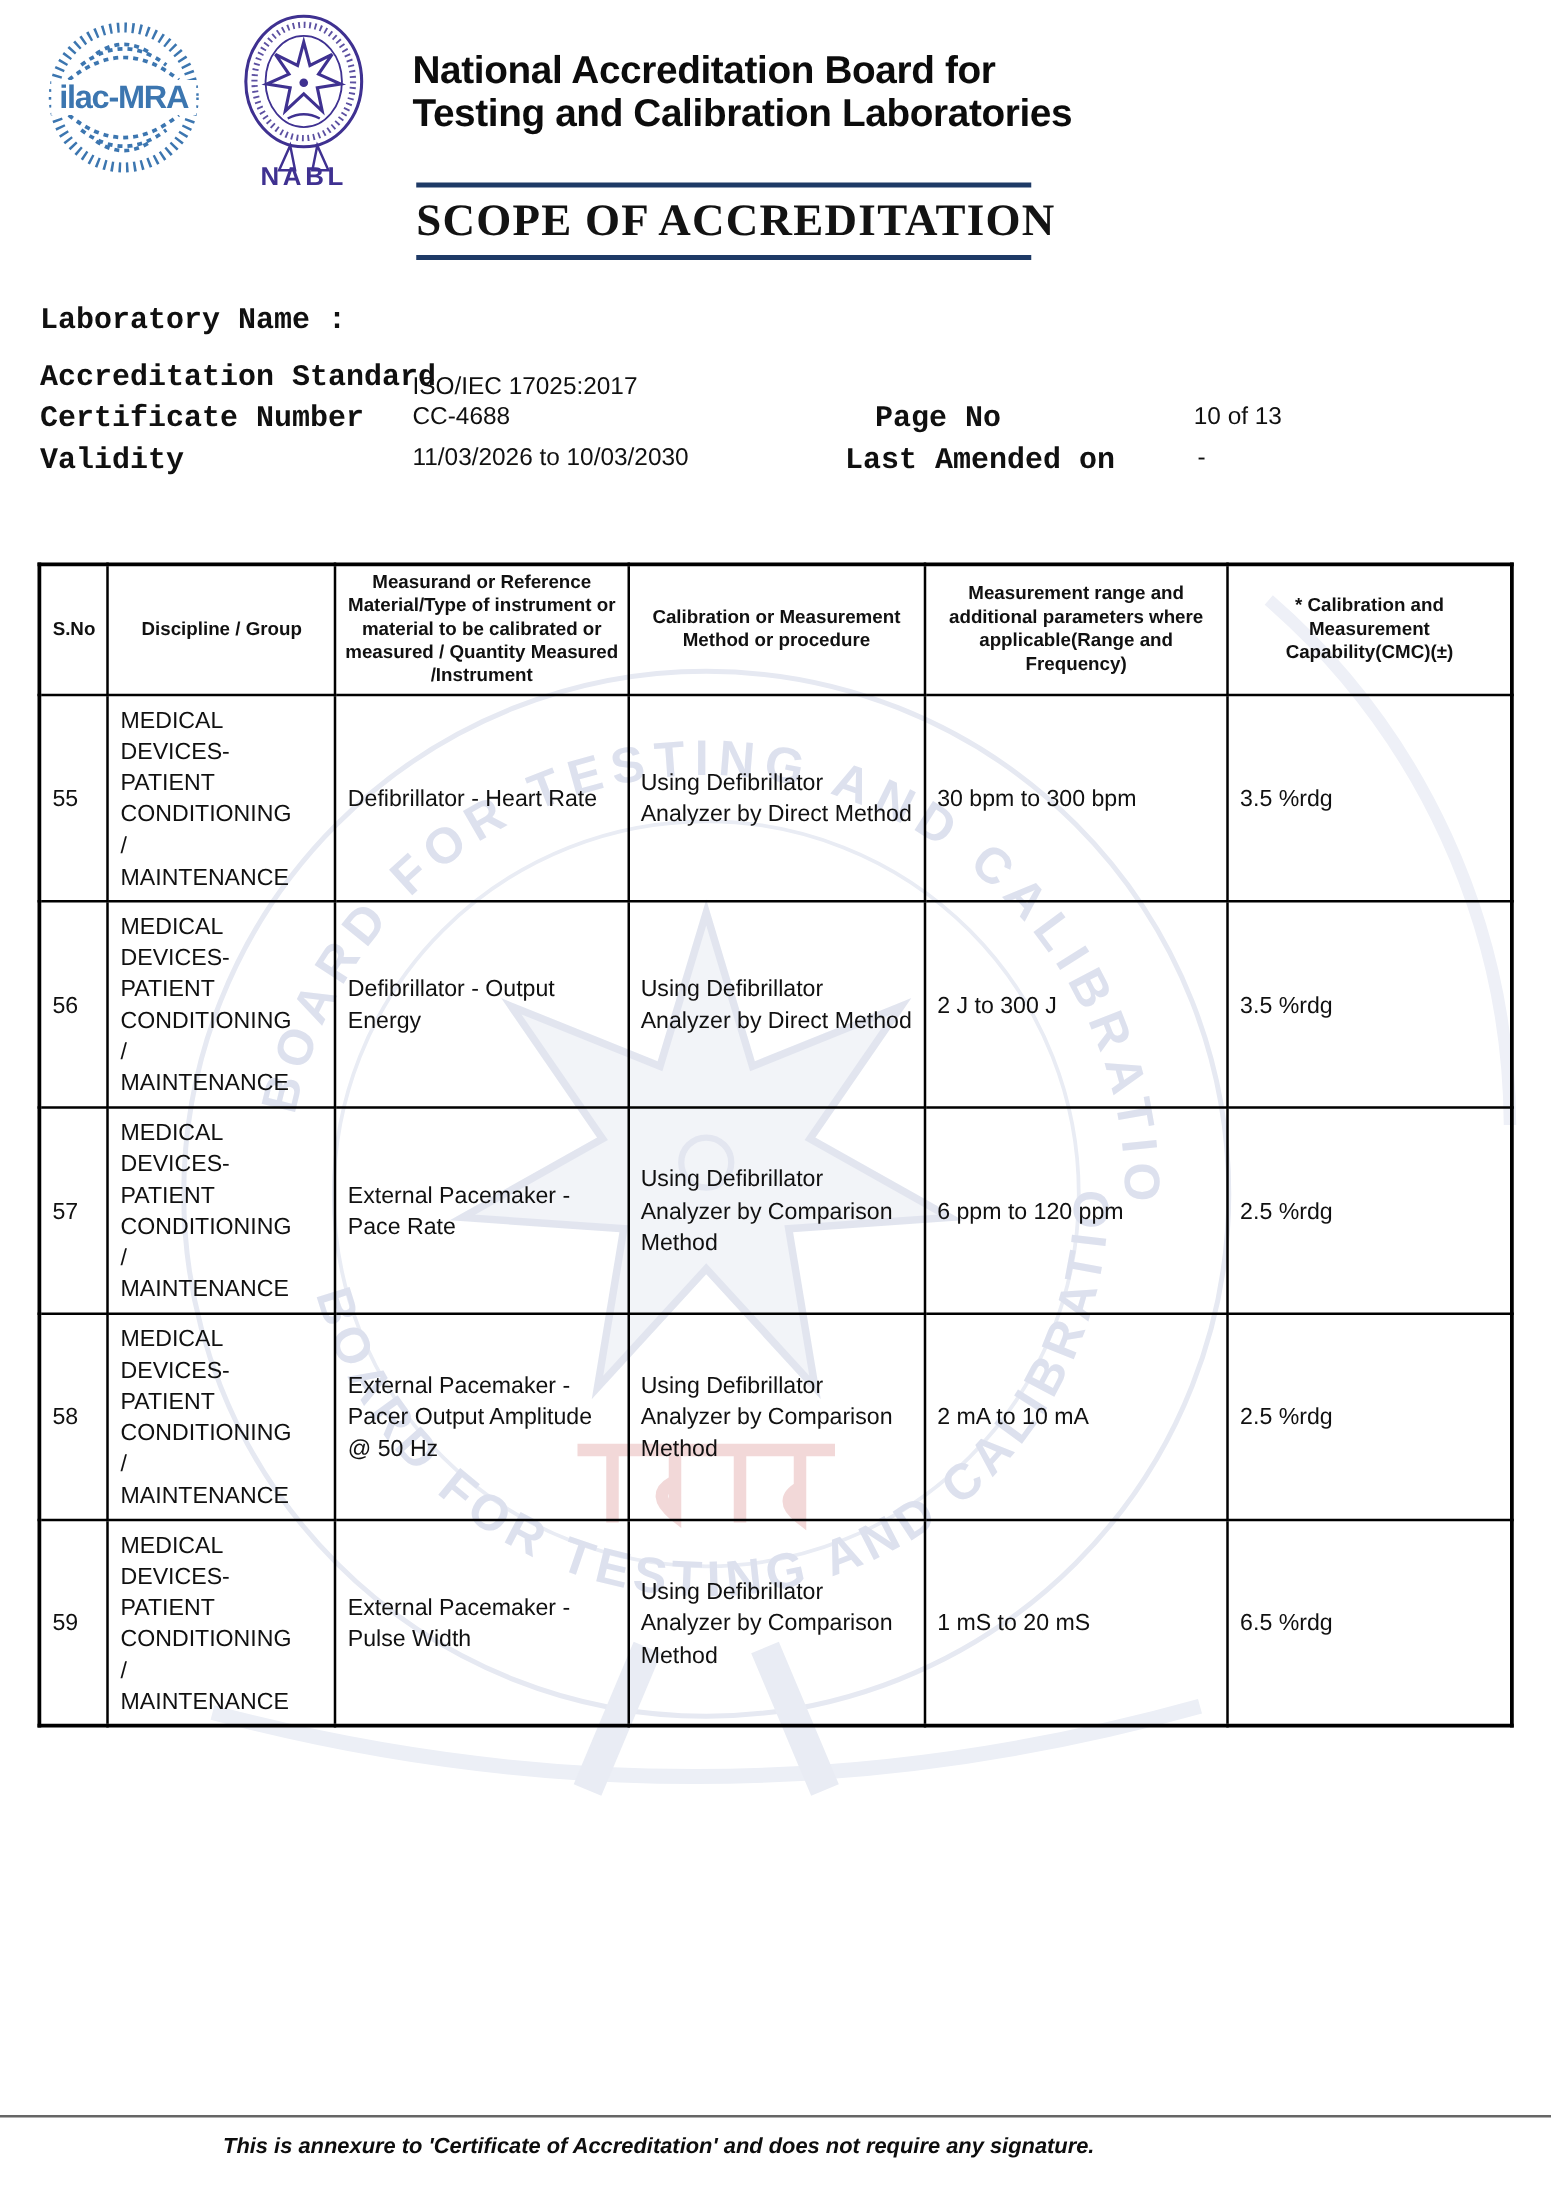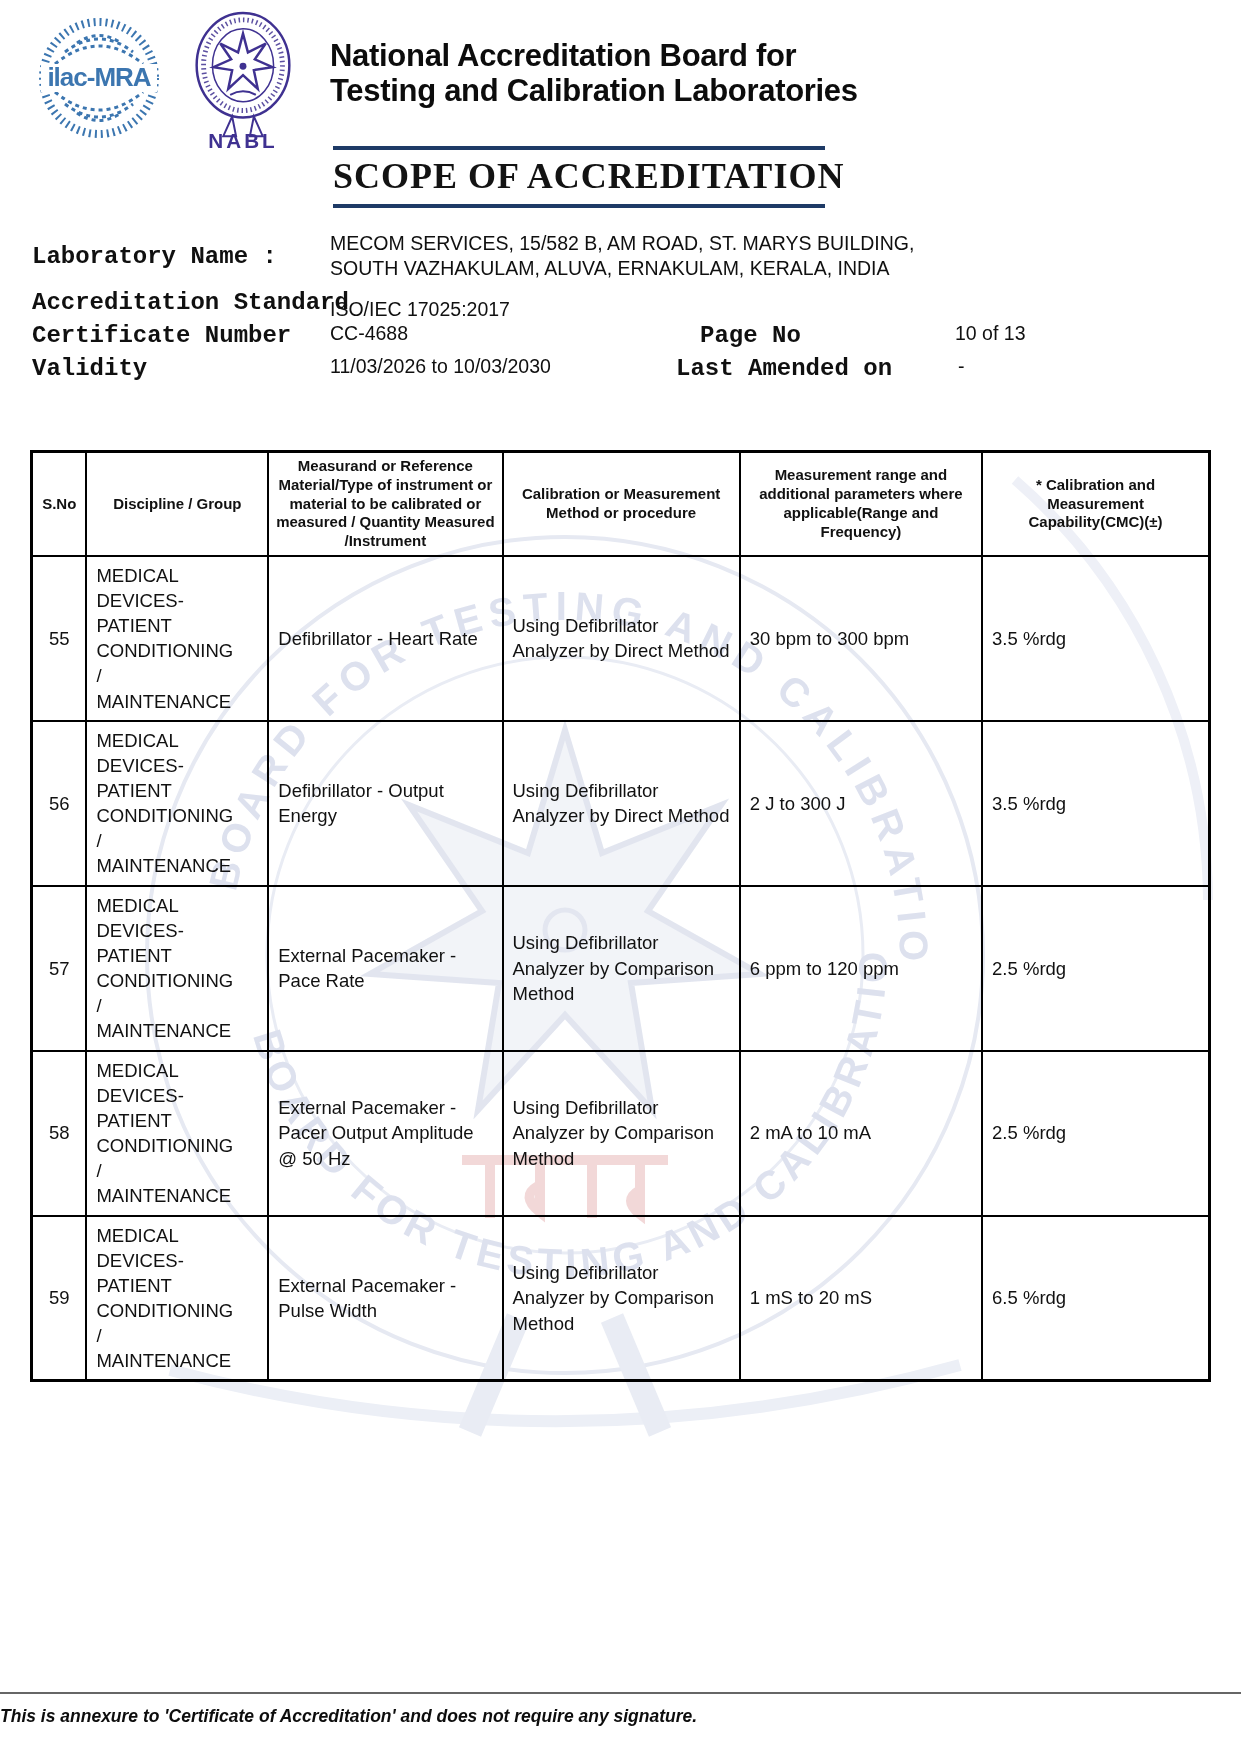--- a/index.html
+++ b/index.html
@@ -53,26 +53,26 @@
   }
   table.scope th, table.scope td { border:2px solid #000; background:transparent; }
   table.scope th {
     font-weight:bold; font-size:15px; line-height:1.25;
     text-align:center; vertical-align:middle; padding:4px 5px; height:96px;
   }
   table.scope td {
     font-size:18.5px; line-height:1.36; vertical-align:middle;
     padding:6px 9px; height:161px;
   }
-  td.c-sno { text-align:center; padding:6px 4px; }
+  td.c-sno { padding:6px 4px; }
   td.pre { white-space:pre-line; }
   
   .footer-rule { position:absolute; left:0; top:1692px; width:1241px; border-top:2px solid #666; }
   .footer-note {
-    position:absolute; left:0; top:1706px; width:1054px; 
+    position:absolute; left:0; top:1706px; width:1054px; text-align:center;
     font-weight:bold; font-style:italic; font-size:17.5px; color:#0d0d0d;
   }
 </style>
 </head>
 <body>
 
 <div class="page">
 
   <svg class="watermark" viewBox="0 0 1241 1000" aria-hidden="true">
     <path d="M 1015 10 A 560 560 0 0 1 1208 430" fill="none" stroke="#eef0f7" stroke-width="10"></path>
@@ -131,21 +131,20 @@
   <div class="org-title">
     <div>National Accreditation Board for</div>
     <div>Testing and Calibration Laboratories</div>
   </div>
 
   <div class="scope-wrap">
     <div class="scope-title">SCOPE OF ACCREDITATION</div>
   </div>
 
   <div class="info lbl i-lab-l">Laboratory Name :</div>
-  <div class="info i-lab-v">MECOM SERVICES, 15/582 B, AM ROAD, ST. MARYS BUILDING, SOUTH VAZHAKULAM, ALUVA, ERNAKULAM, KERALA, INDIA</div>
   <div class="info lbl i-std-l">Accreditation Standard</div>
   <div class="info i-std-v">ISO/IEC 17025:2017</div>
   <div class="info lbl i-cert-l">Certificate Number</div>
   <div class="info i-cert-v">CC-4688</div>
   <div class="info lbl i-page-l">Page No</div>
   <div class="info i-page-v">10 of 13</div>
   <div class="info lbl i-val-l">Validity</div>
   <div class="info i-val-v">11/03/2026 to 10/03/2030</div>
   <div class="info lbl i-amd-l">Last Amended on</div>
   <div class="info i-amd-v">-</div>

